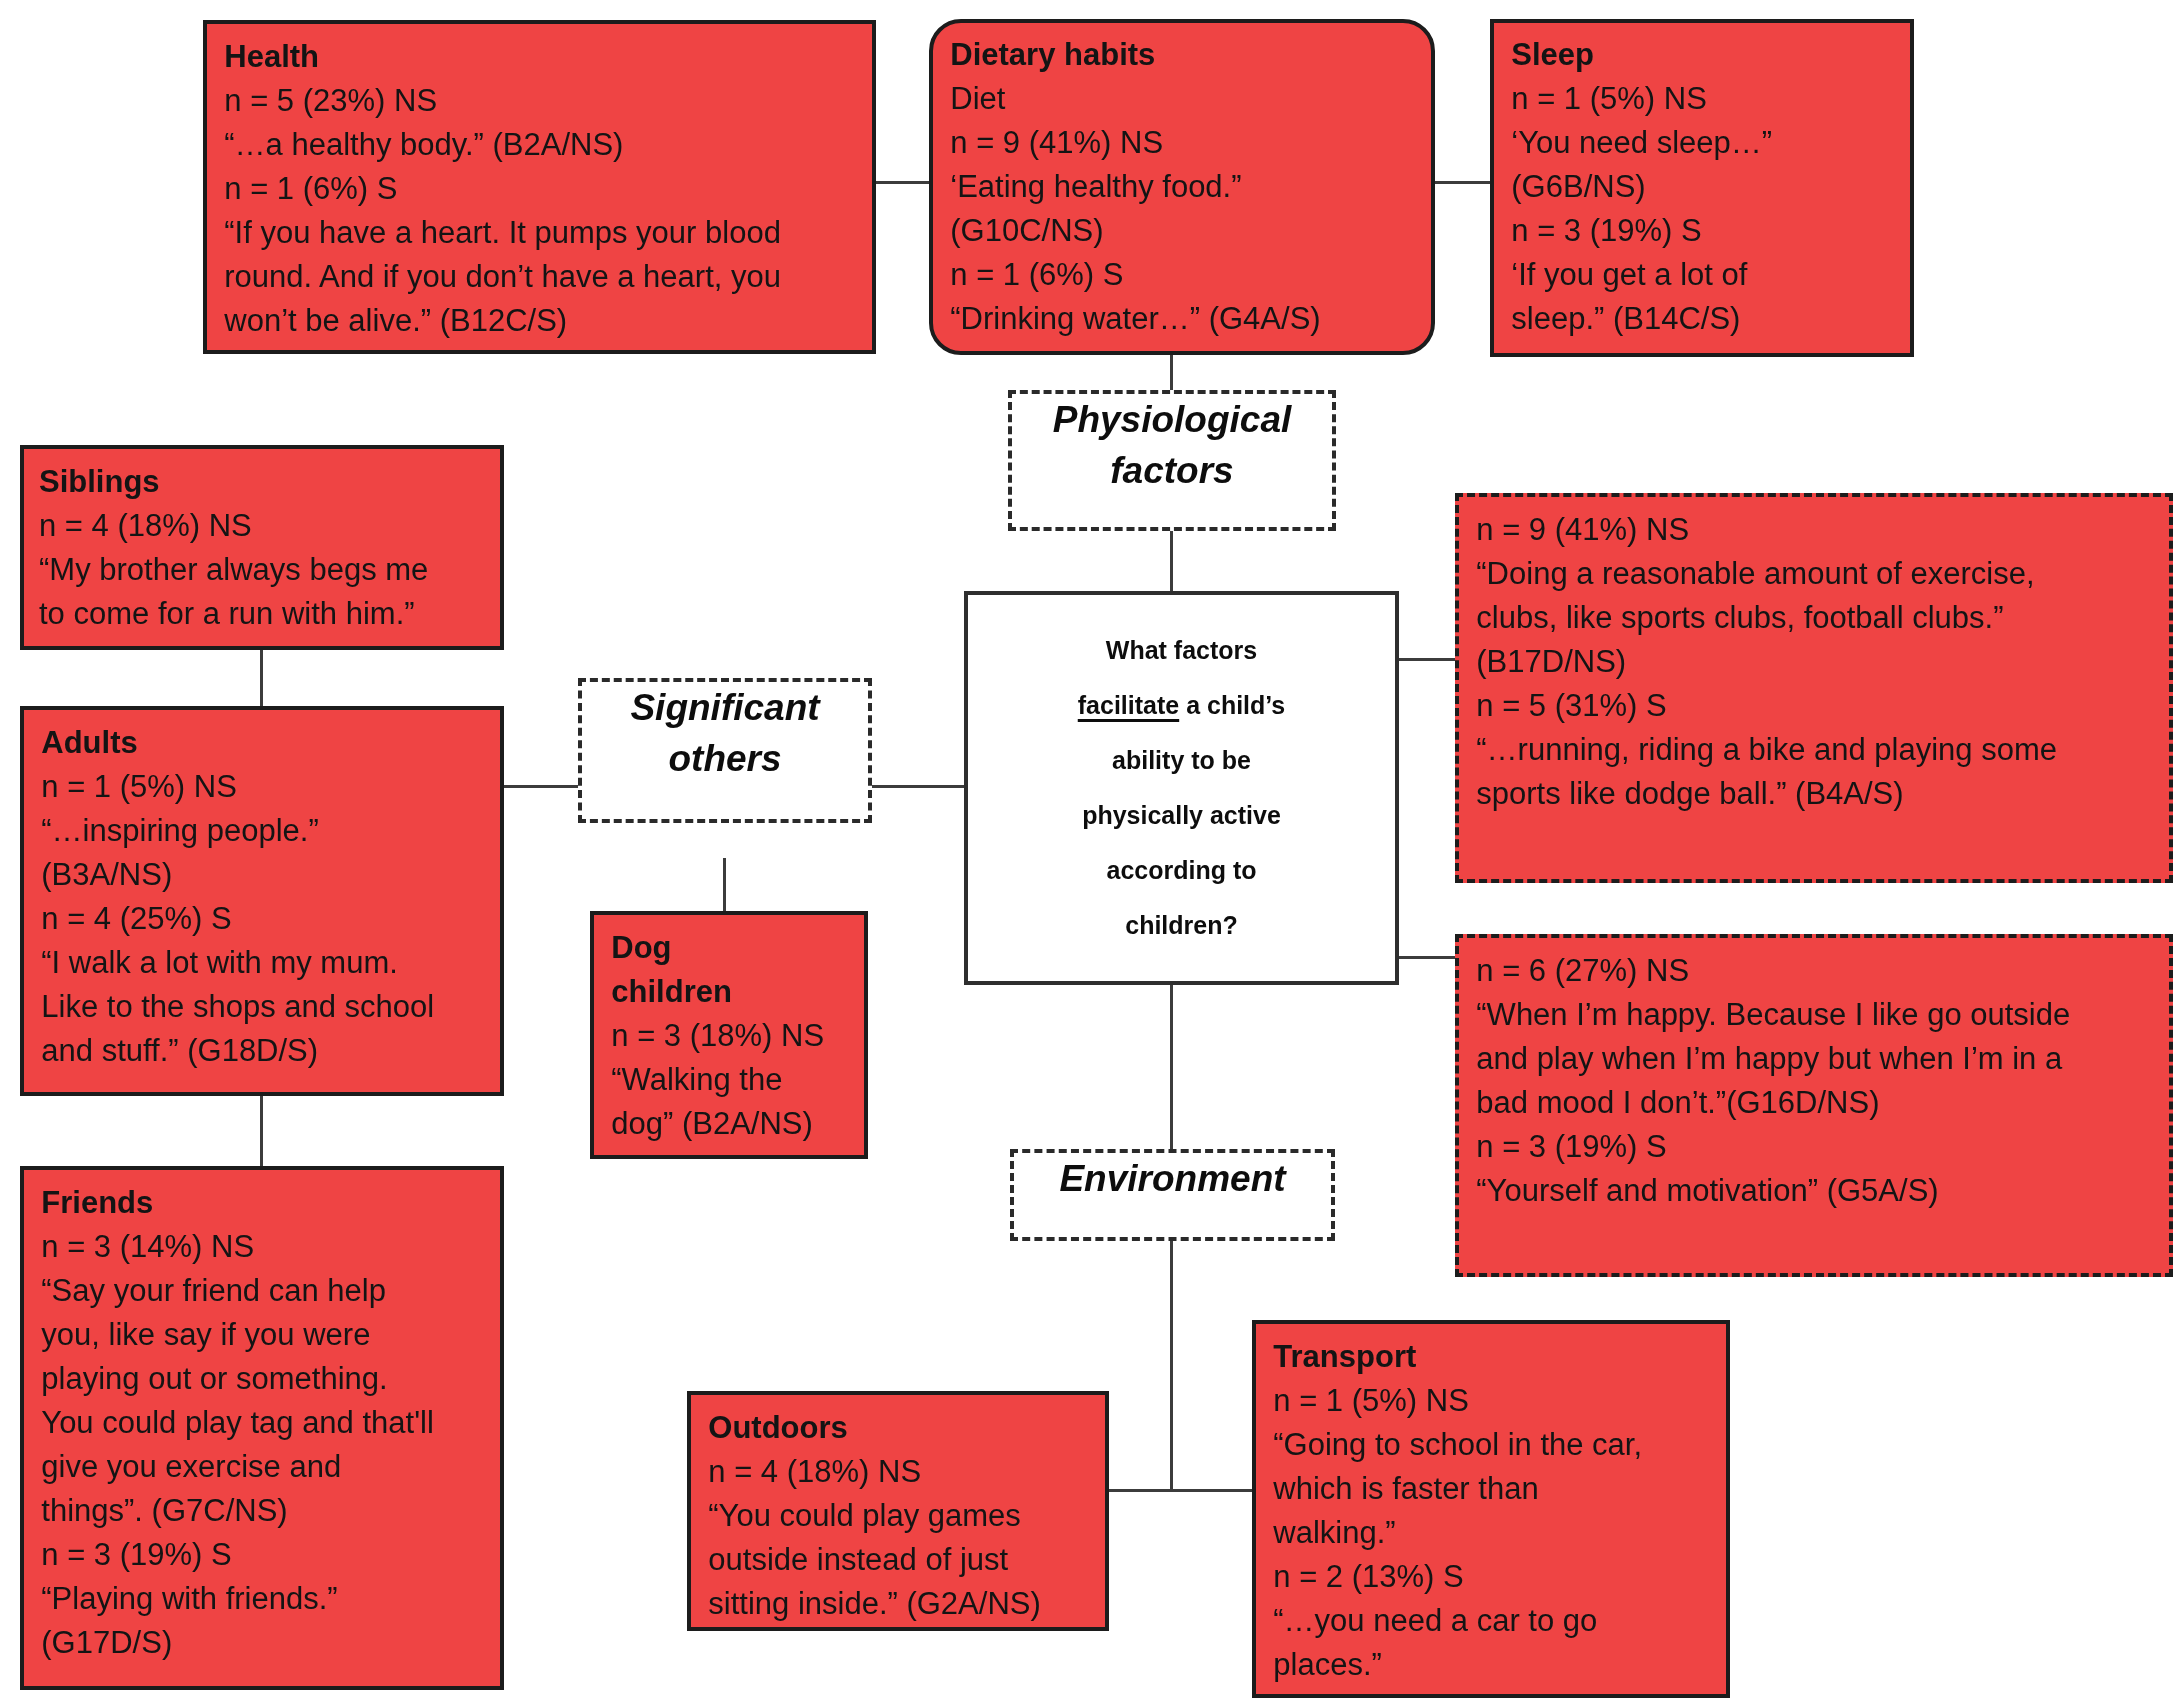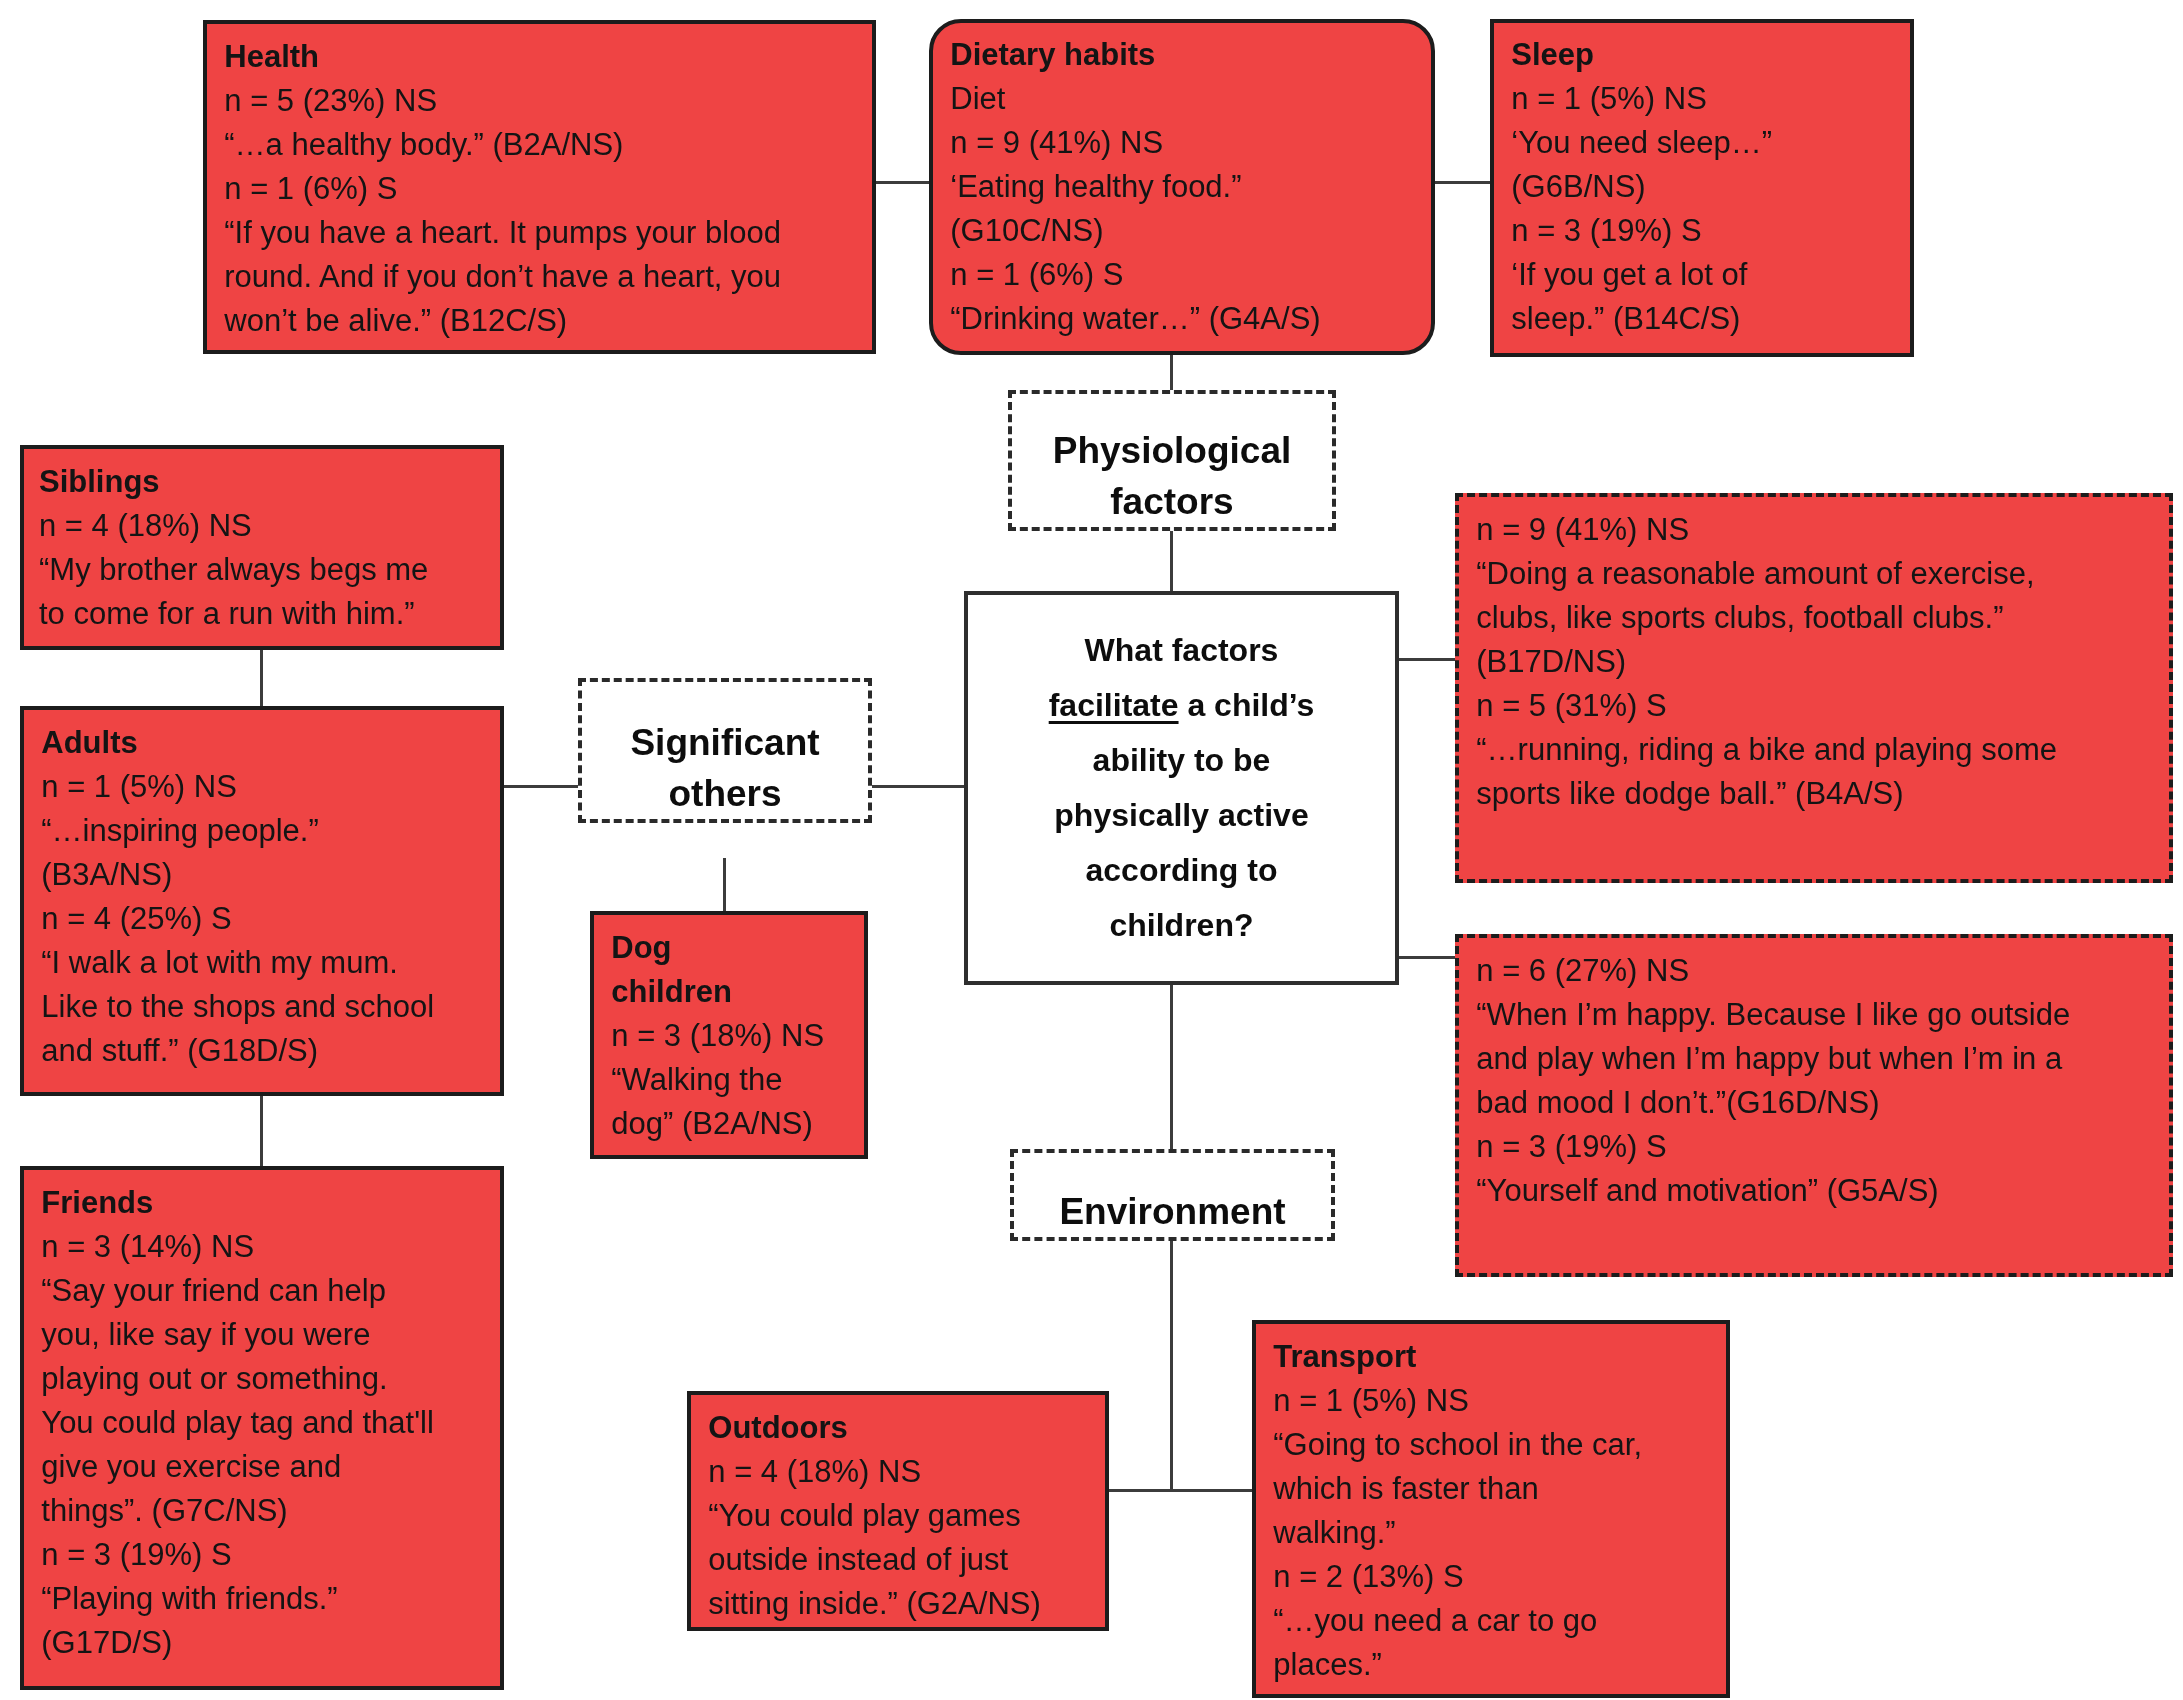--- a/index.html
+++ b/index.html
@@ -21,41 +21,42 @@
     color:#141414;
   }
   .box.dashed{border-style:dashed;}
   .box-title{font-weight:bold;white-space:pre-line;}
   .box-body{white-space:pre-line;}
   .theme{
     position:absolute;
     background:#ffffff;
     border:4px dashed #2a2a2a;
     box-sizing:border-box;
-    display:flex;align-items:flex-end;justify-content:center;
+    display:flex;align-items:flex-start;justify-content:center;
     text-align:center;
+    font-style:italic;
   }
   .theme-label{
     font-weight:bold;
     font-size:37px;
     line-height:51px;
     white-space:pre-line;
     color:#0d0d0d;
   }
   #central-box{
     position:absolute;
     background:#ffffff;
     border:4.7px solid #2e2e2e;
     box-sizing:border-box;
     display:flex;align-items:center;justify-content:center;
     text-align:center;
   }
   #central-text{
     font-weight:bold;
-    font-size:32px;
+    font-size:25px;
     line-height:55px;
     white-space:pre-line;
     color:#0d0d0d;
     padding:0 9.3px;
   }
   .u{text-decoration:underline;text-underline-offset:5.3px;text-decoration-thickness:3.3px;}
   .line{position:absolute;background:#3c3c3c;}
 </style>
 </head>
 <body>

